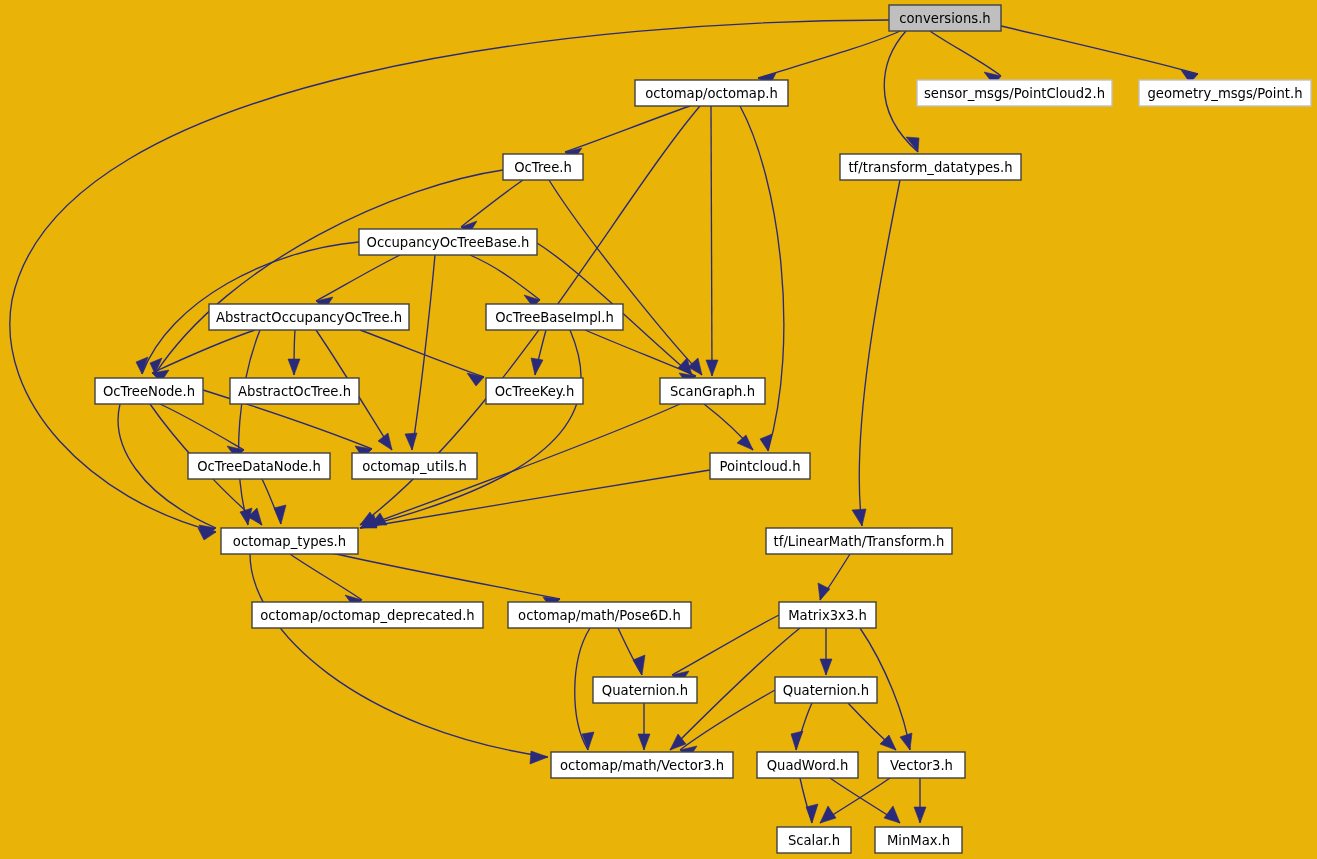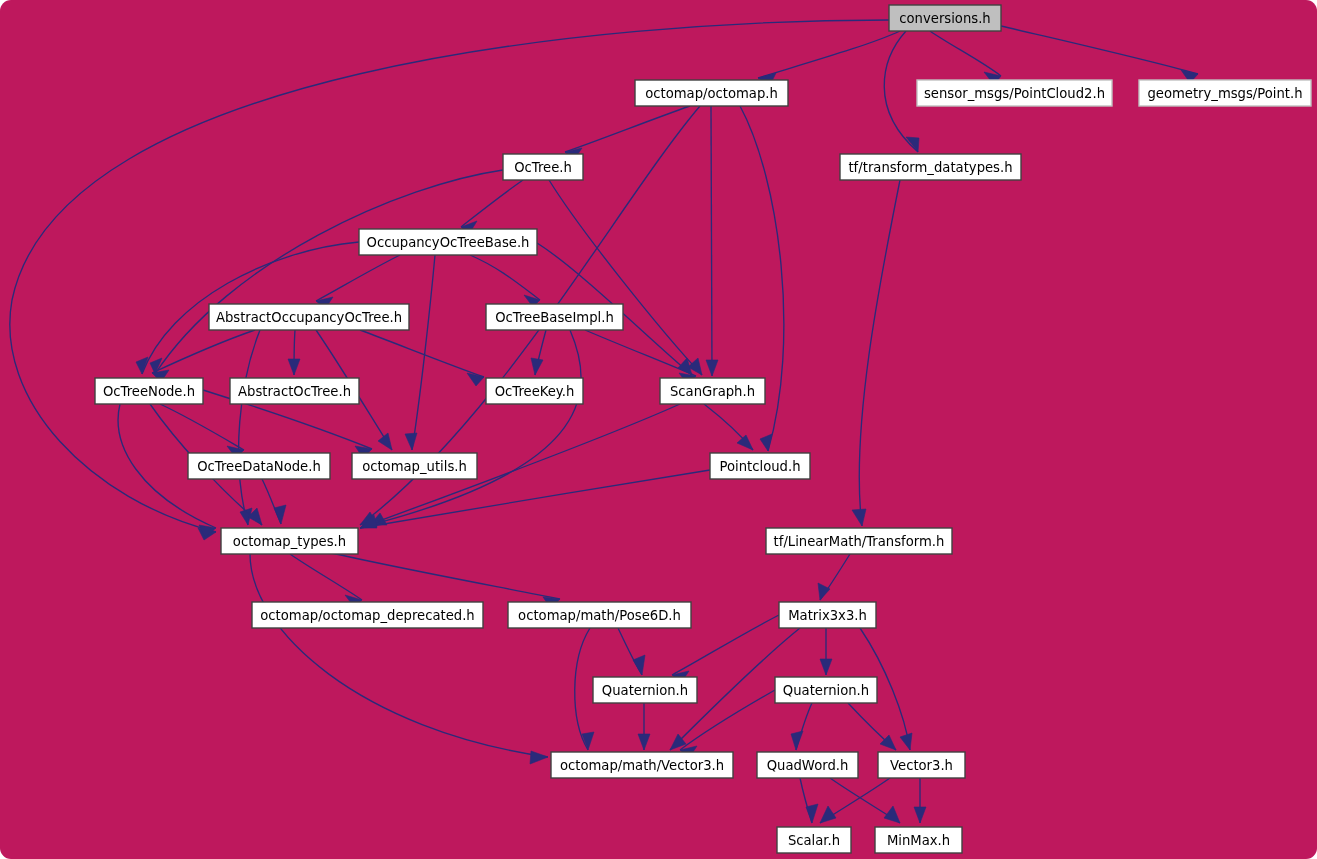--- a/index.html
+++ b/index.html
@@ -4,24 +4,23 @@
 <style>
   html, body {
     margin: 0;
     padding: 0;
     background: #ffffff;
   }
   #canvas-wrap {
     position: relative;
     width: 1317px;
     height: 859px;
-    background: #be185d;
+    background: #eab308;
     overflow: hidden;
     font-family: "DejaVu Sans", sans-serif;
-    border-radius: 11px;
   }
   svg#graph {
     position: absolute;
     left: 0;
     top: 0;
     width: 1317px;
     height: 859px;
     display: block;
   }
   .node-box {

